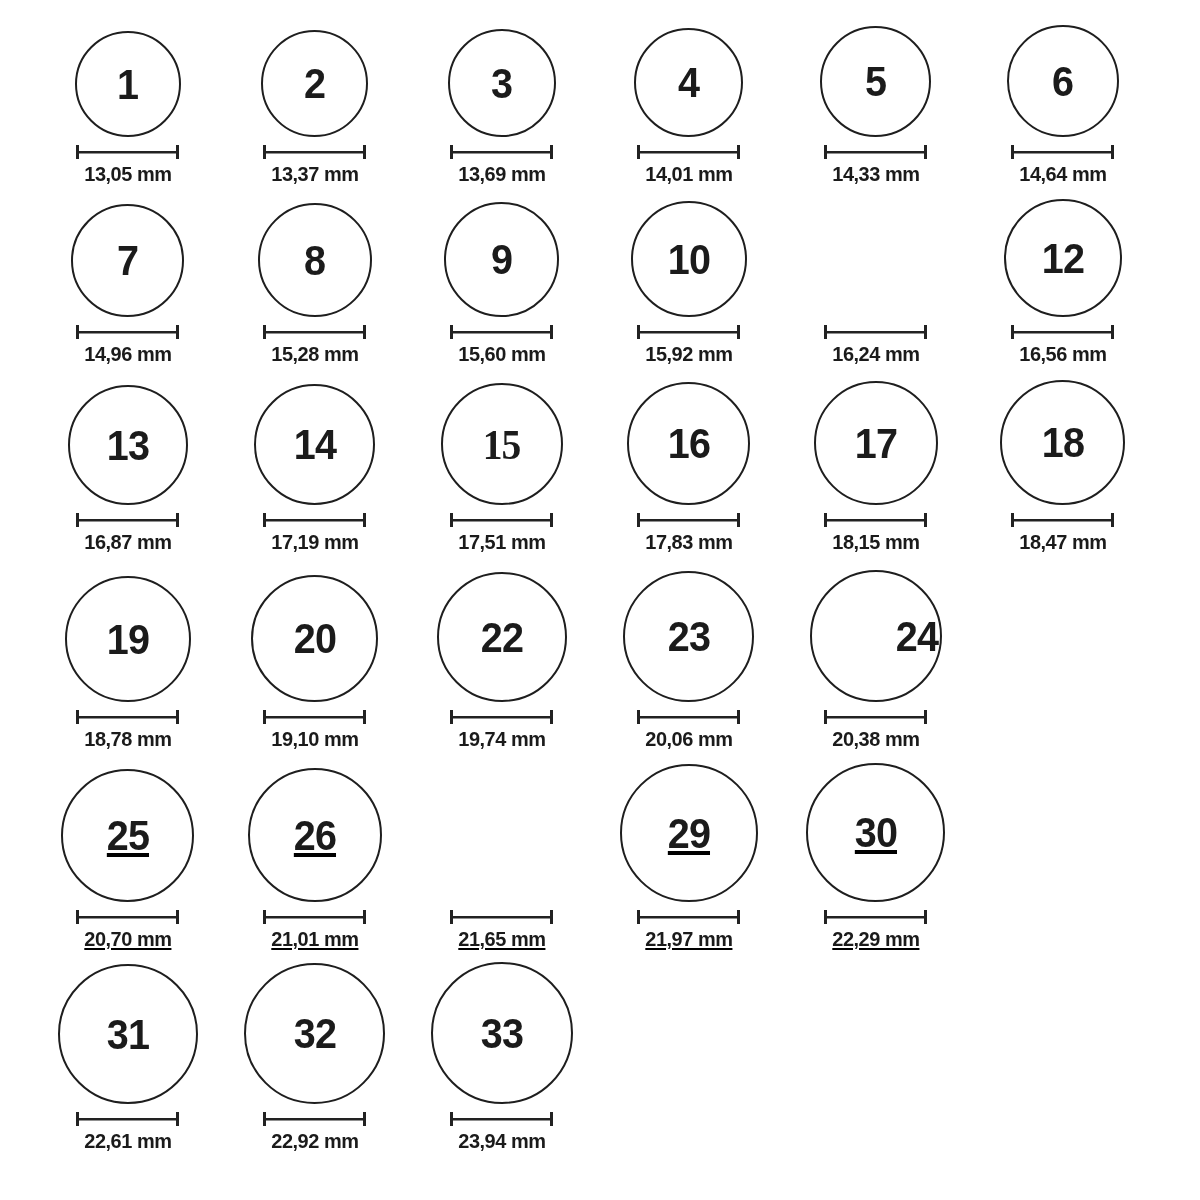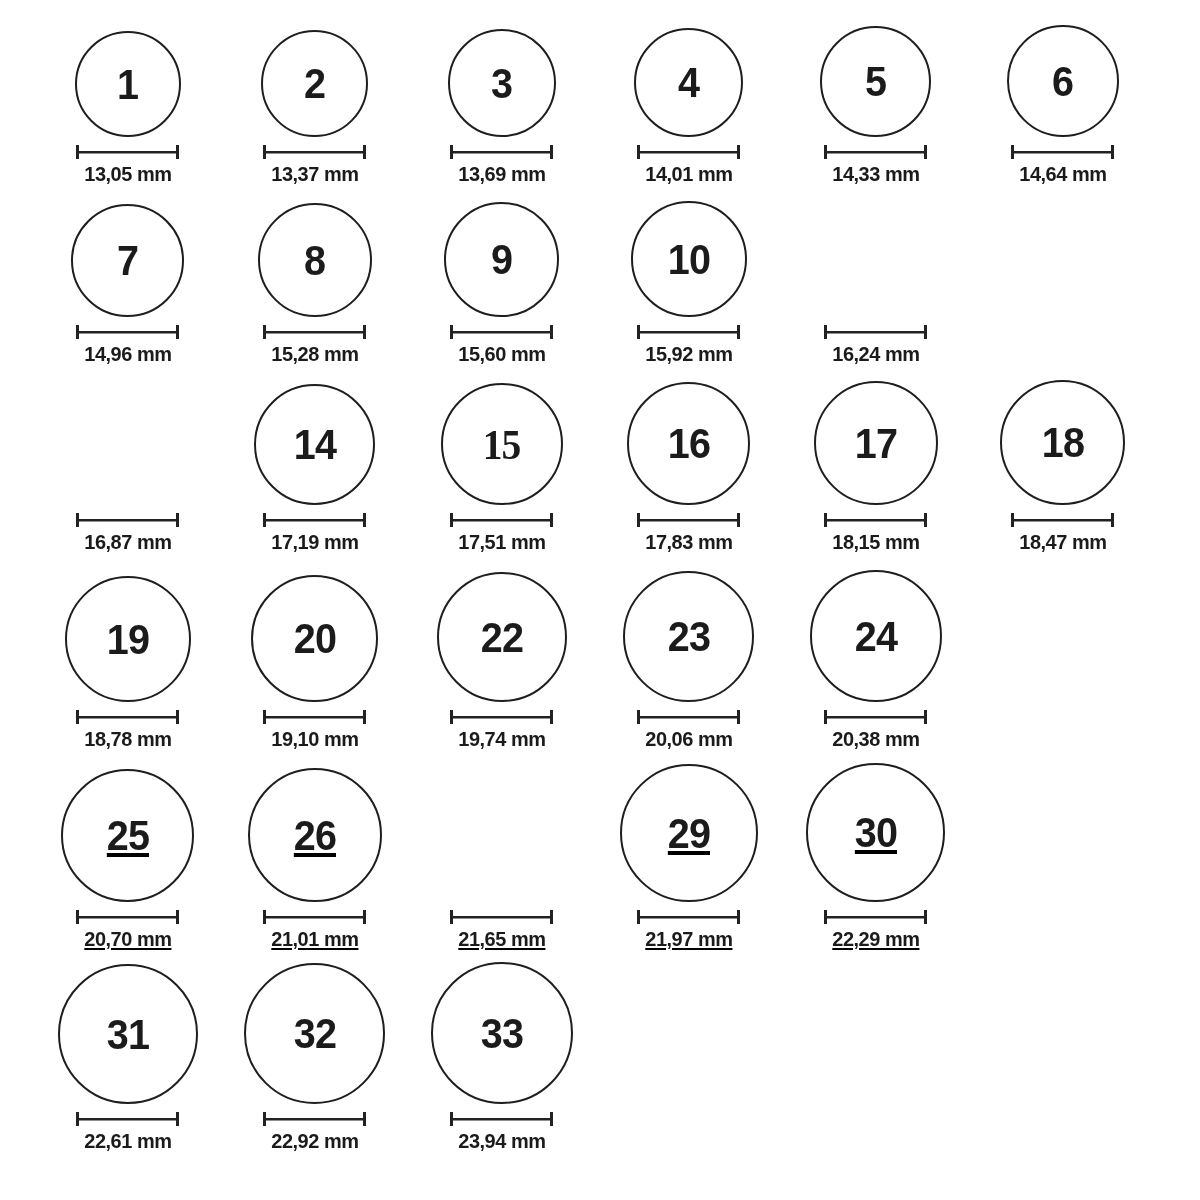--- a/index.html
+++ b/index.html
@@ -151,23 +151,33 @@
     <div class="circle" style="width: 116px; height: 116px;">
       <span class="num">10</span>
     </div>
     <div class="measure"></div>
     <div class="dia-label">15,92 mm</div>
   </div>
       <div class="cell">
     <div class="measure"></div>
     <div class="dia-label">16,24 mm</div>
   </div>
-    </div>
-  <div class="row">
-      <div class="cell">
+      <div class="cell">
+    <div class="circle" style="width: 118px; height: 118px;">
+      <span class="num">12</span>
+    </div>
+    <div class="measure"></div>
+    <div class="dia-label">16,56 mm</div>
+  </div>
+    </div>
+  <div class="row">
+      <div class="cell">
+    <div class="circle" style="width: 120px; height: 120px;">
+      <span class="num">13</span>
+    </div>
     <div class="measure"></div>
     <div class="dia-label">16,87 mm</div>
   </div>
       <div class="cell">
     <div class="circle" style="width: 121px; height: 121px;">
       <span class="num">14</span>
     </div>
     <div class="measure"></div>
     <div class="dia-label">17,19 mm</div>
   </div>
@@ -223,21 +233,21 @@
     <div class="dia-label">19,74 mm</div>
   </div>
       <div class="cell">
     <div class="circle" style="width: 131px; height: 131px;">
       <span class="num">23</span>
     </div>
     <div class="measure"></div>
     <div class="dia-label">20,06 mm</div>
   </div>
       <div class="cell">
-    <div class="circle" style="width: 132px; height: 132px;">
+    <div class="circle" style="width: 132px; height: 132px; justify-content: flex-end;">
       <span class="num">24</span>
     </div>
     <div class="measure"></div>
     <div class="dia-label">20,38 mm</div>
   </div>
     </div>
   <div class="row">
       <div class="cell">
     <div class="circle" style="width: 133px; height: 133px;">
       <span class="num">25</span>

